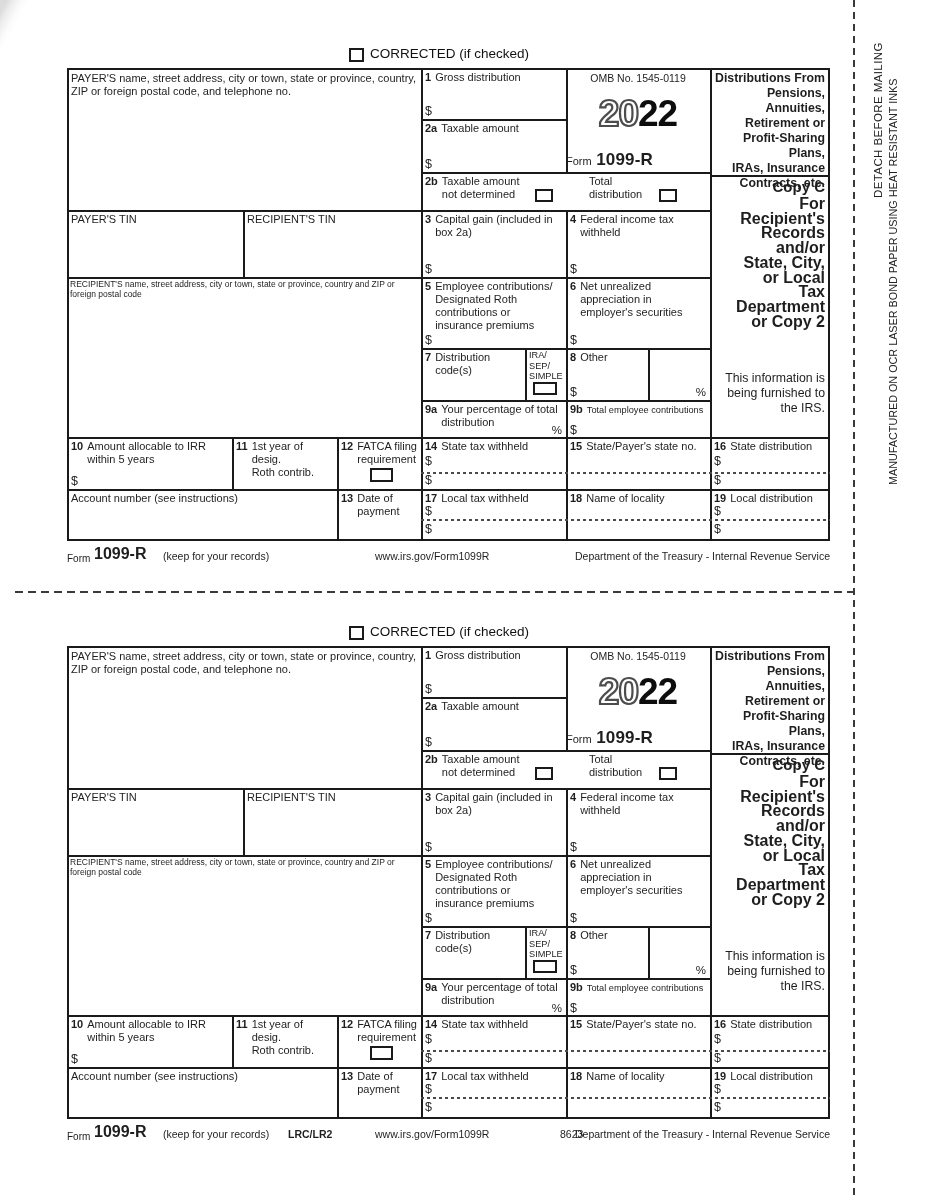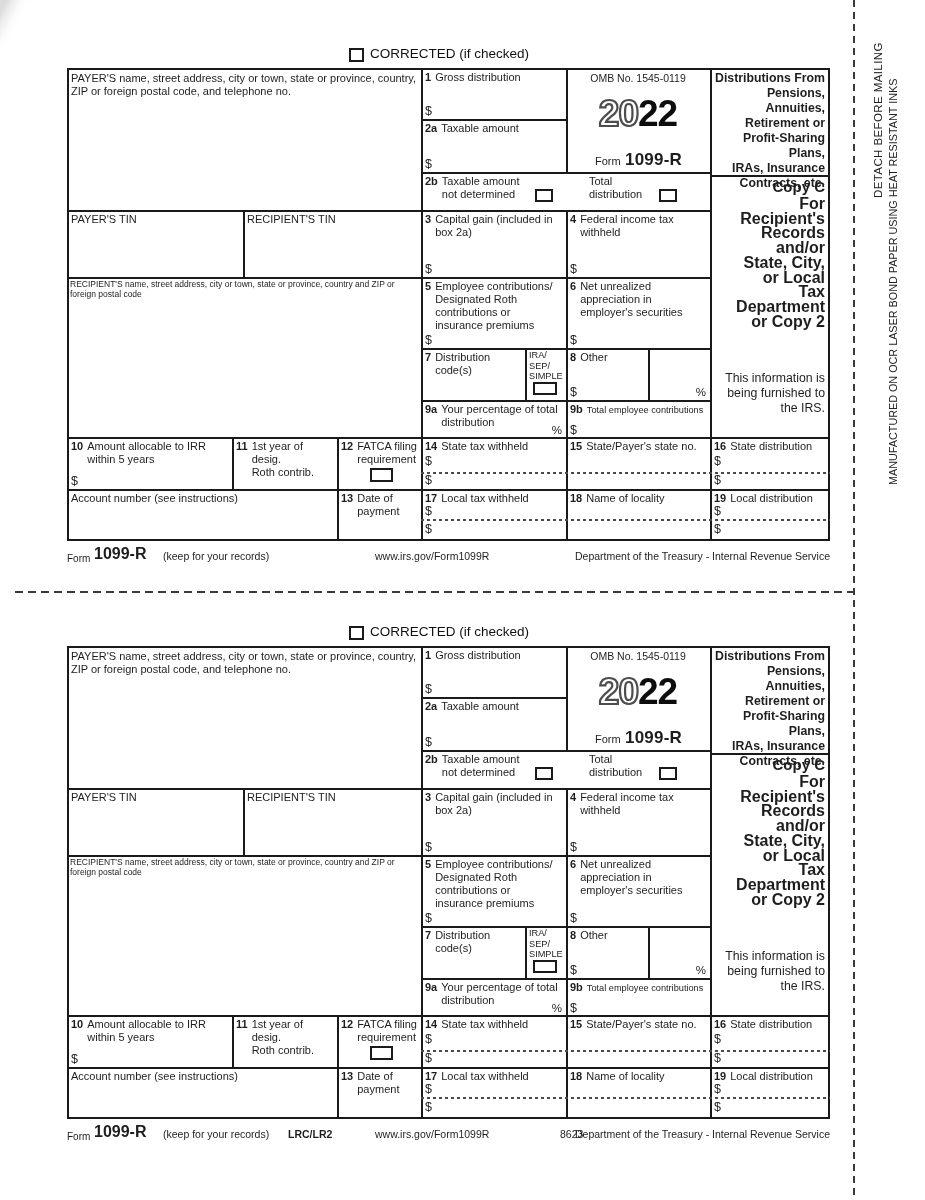--- a/index.html
+++ b/index.html
@@ -20,21 +20,21 @@
   .dollar{position:absolute;font-size:12.5px;font-weight:normal;}
   .pct{position:absolute;font-size:11.5px;}
   .cb{position:absolute;border:2px solid #1a1a1a;background:#fff;box-sizing:border-box;}
   .tiny{font-size:8.5px;line-height:10px;padding:2px 2px 0 3px;}
   .small9{font-size:9.2px;line-height:10.5px;}
   .corrected-lbl{position:absolute;font-size:13.5px;color:#111;}
   .omb{position:absolute;left:502px;top:4px;width:138px;text-align:center;font-size:10.5px;}
   .year{position:absolute;left:499px;top:26px;width:144px;text-align:center;font-size:37px;letter-spacing:-1px;line-height:40px;}
   .y20{font-weight:bold;color:#fff;-webkit-text-stroke:2.2px #4d4d4d;}
   .y22{font-weight:bold;color:#0d0d0d;}
-  .formnum{position:absolute;left:499px;top:82px;width:116px;text-align:right;}
+  .formnum{position:absolute;left:499px;top:82px;width:116px;text-align:left;}
   .formnum .fw{font-size:11px;}
   .formnum .fn{font-size:17px;font-weight:bold;letter-spacing:0.2px;}
   .rtitle{position:absolute;left:644px;top:3px;width:114px;text-align:right;font-weight:bold;font-size:12.3px;line-height:15px;}
   .copyc-h{position:absolute;left:644px;top:110px;width:114px;text-align:right;font-weight:bold;font-size:15px;}
   .copyc-l{position:absolute;left:644px;top:129px;width:114px;text-align:right;font-weight:bold;font-size:16px;line-height:14.7px;}
   .furnish{position:absolute;left:640px;top:303px;width:118px;text-align:right;font-size:12.3px;line-height:15px;}
   .footer{position:absolute;left:0;top:477px;width:763px;height:22px;font-size:10.5px;}
   .footer .fitem{position:absolute;top:5px;white-space:nowrap;}
   .footer .fw{font-size:10px;top:8px;}
   .footer .fn{font-size:16px;font-weight:bold;top:0;}

